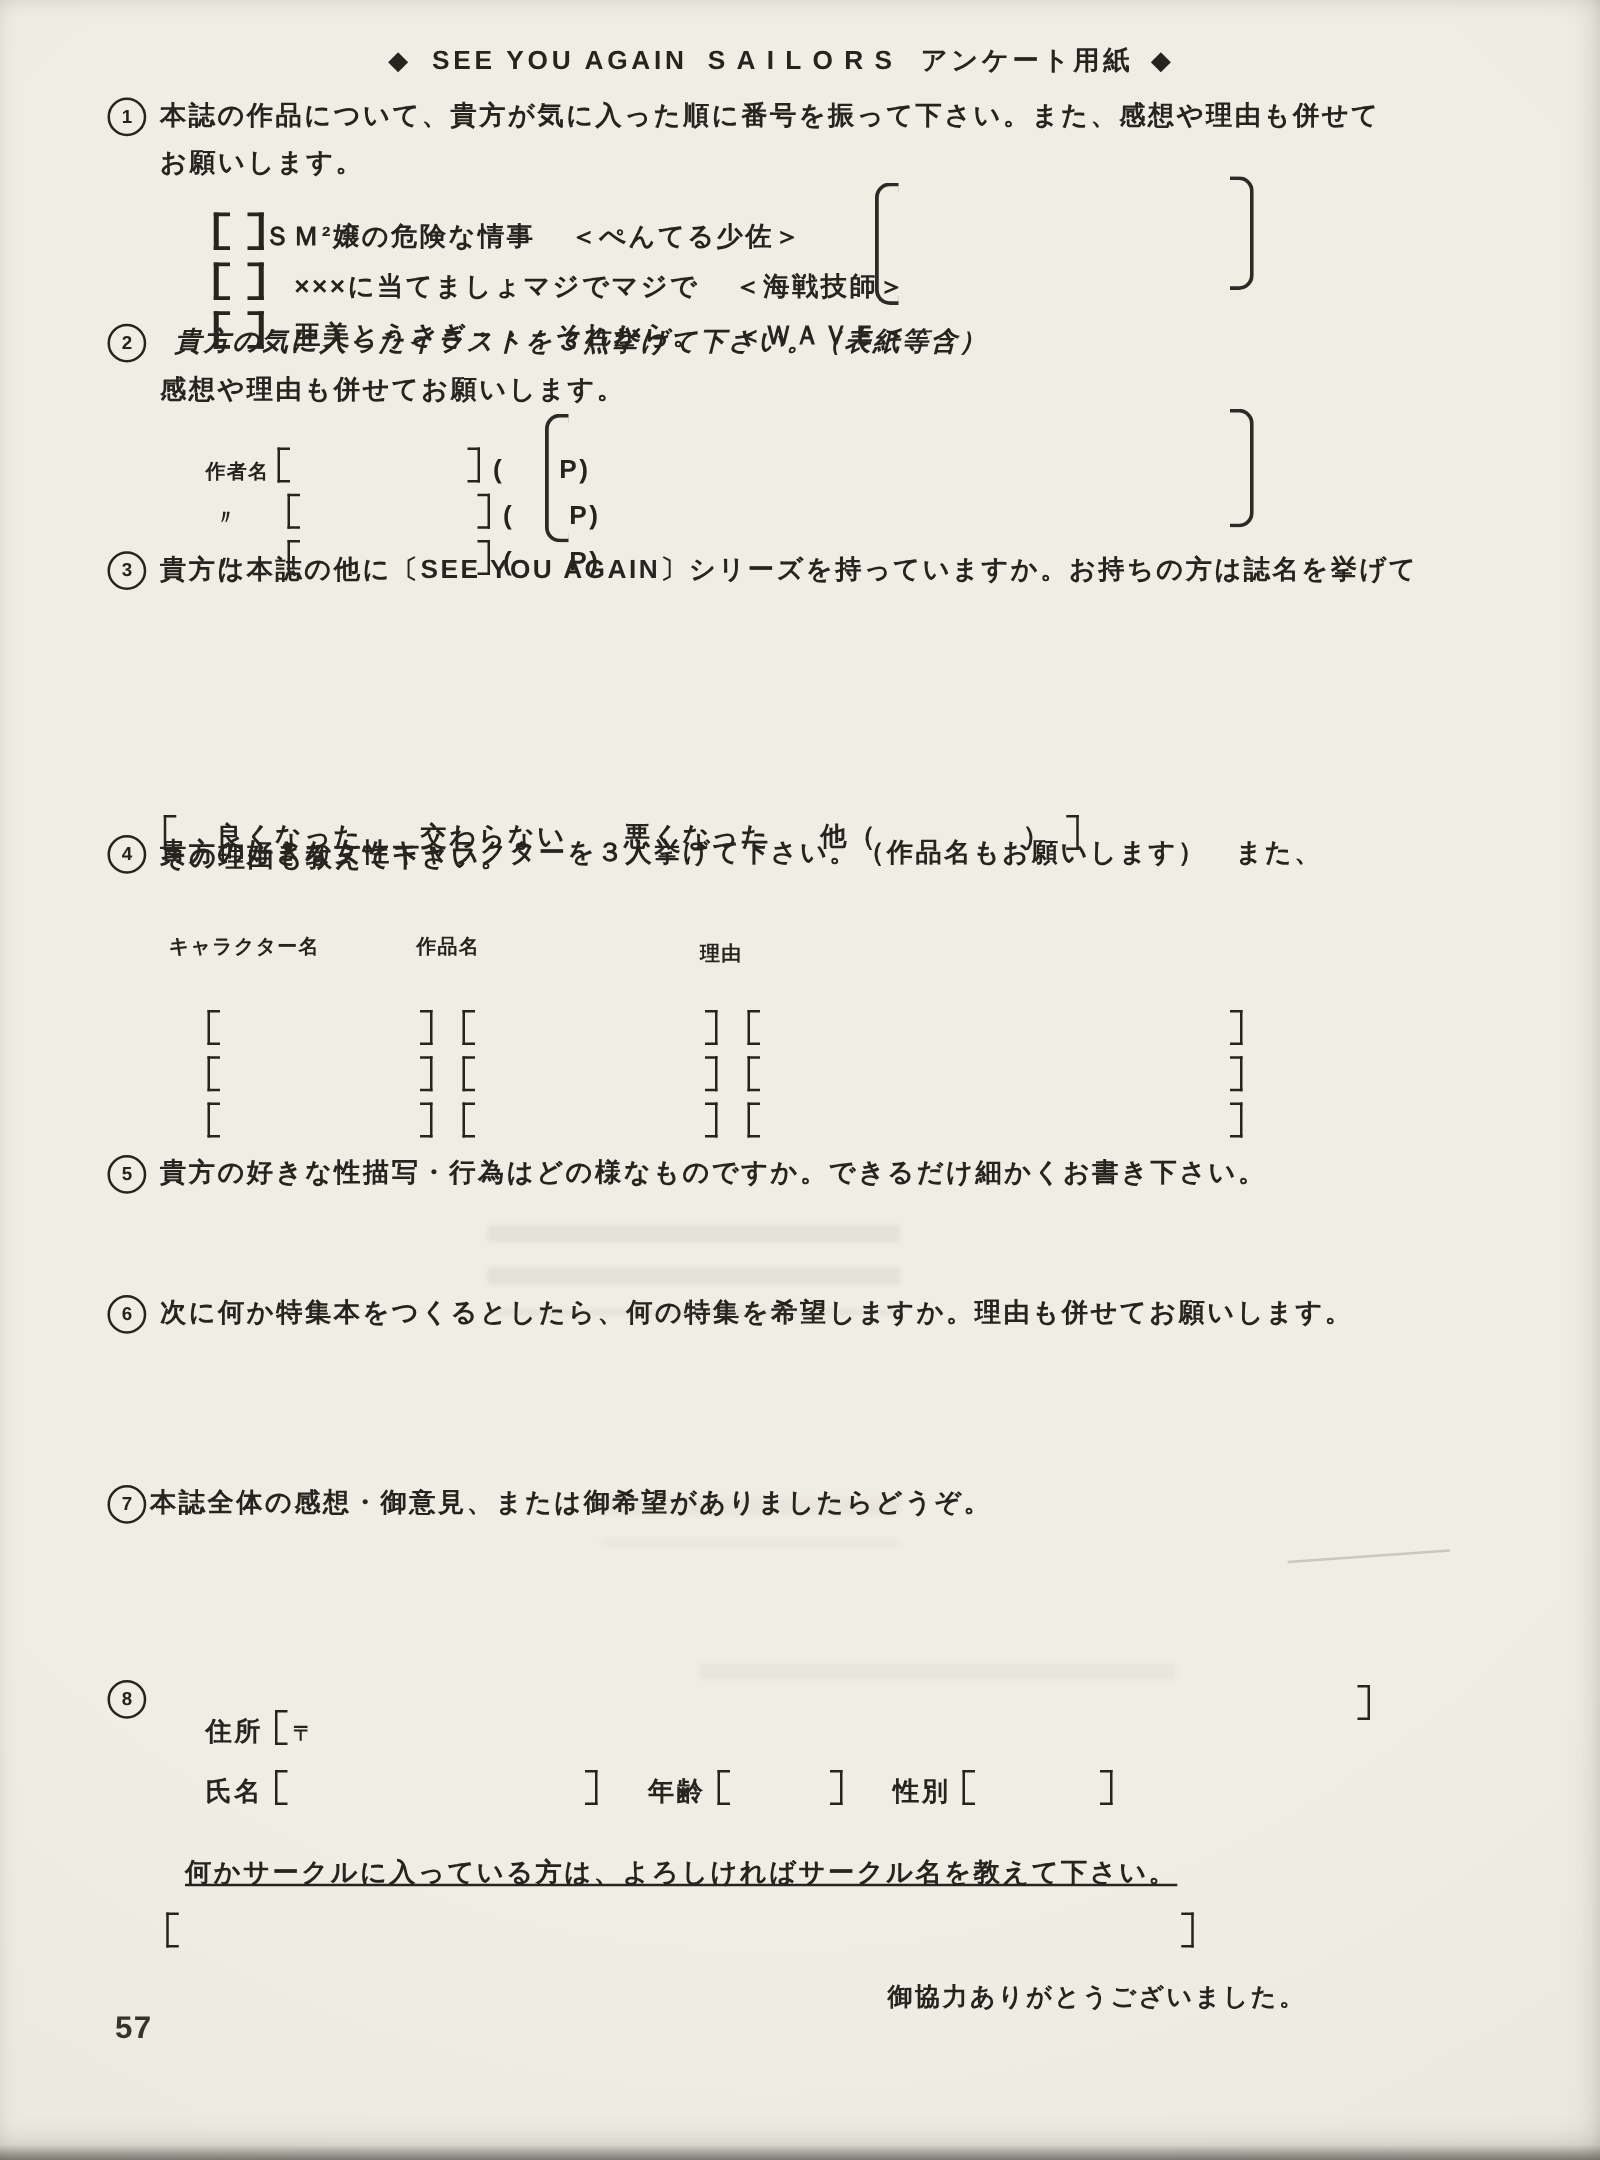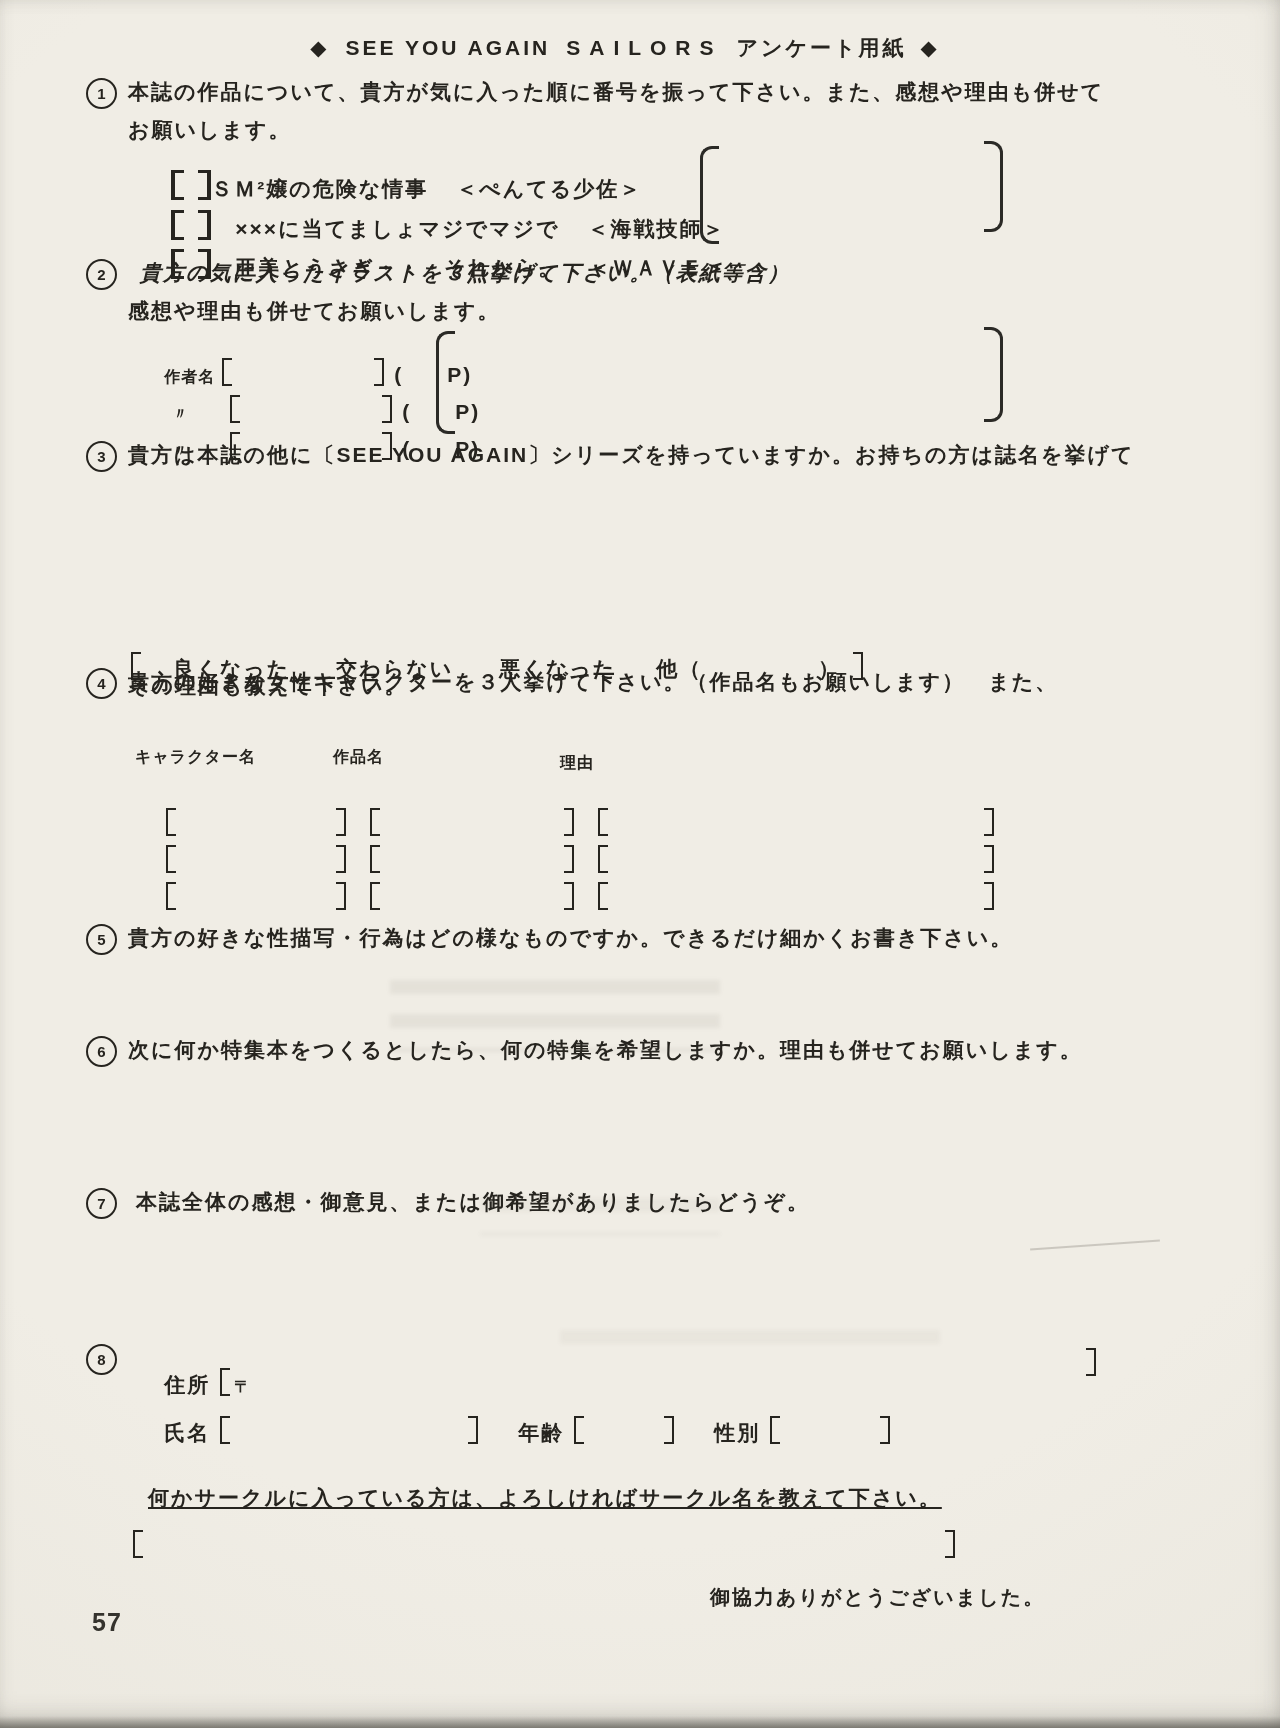--- a/index.html
+++ b/index.html
@@ -129,21 +129,21 @@
 
   <div class="cn" style="left:86px;top:1036px;">6</div>
   <div class="line" style="left:128px;top:1036px;">次に何か特集本をつくるとしたら、何の特集を希望しますか。理由も併せてお願いします。</div>
 
   <div class="bleed" style="left:390px;top:980px;width:330px;height:72px;"></div>
   <div class="bleed" style="left:480px;top:1198px;width:240px;height:38px;opacity:.10;"></div>
   <div class="bleed" style="left:560px;top:1330px;width:380px;height:26px;opacity:.10;"></div>
   <div class="scratch" style="left:1030px;top:1244px;width:130px;height:2px;transform:rotate(-4deg);"></div>
 
   <div class="cn" style="left:86px;top:1188px;">7</div>
-  <div class="line" style="left:136px;top:1188px;">本誌全体の感想・御意見、または御希望がありましたらどうぞ。</div>
+  <div class="line" style="left:120px;top:1188px;">本誌全体の感想・御意見、または御希望がありましたらどうぞ。</div>
 
   <div class="cn" style="left:86px;top:1344px;">8</div>
   <div class="line" style="left:133px;top:1344px;">
     <span>住所</span><span class="kb-l" style="margin-left:10px"></span><span class="small" style="margin-left:4px">〒</span>
   </div>
   <div class="kb-r" style="position:absolute;left:1086px;top:1348px;"></div>
 
   <div class="line" style="left:133px;top:1392px;">
     <span>氏名</span><span class="kb-l" style="margin-left:10px"></span><span class="kb-r" style="margin-left:238px"></span><span style="margin-left:40px">年齢</span><span class="kb-l" style="margin-left:10px"></span><span class="kb-r" style="margin-left:80px"></span><span style="margin-left:40px">性別</span><span class="kb-l" style="margin-left:10px"></span><span class="kb-r" style="margin-left:100px"></span>
   </div>

